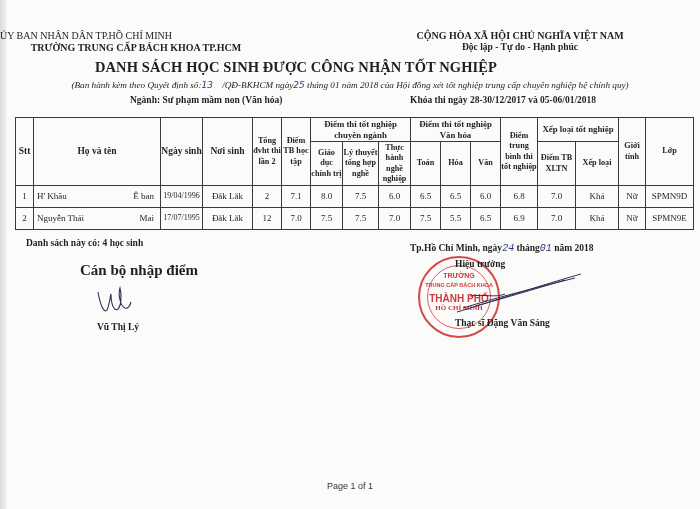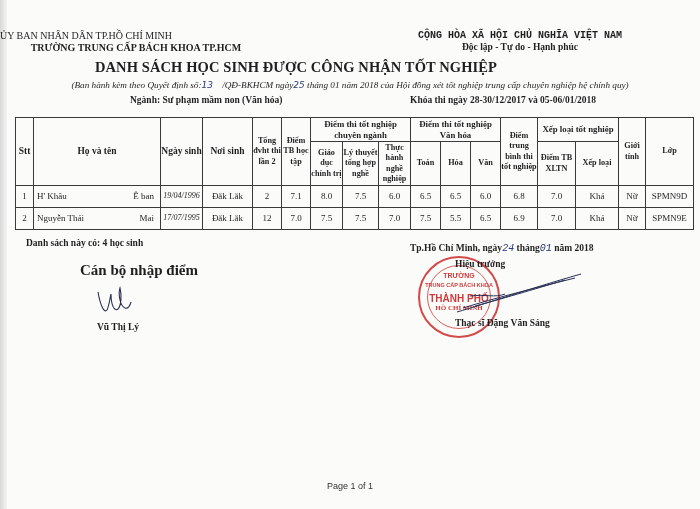--- a/index.html
+++ b/index.html
@@ -9,21 +9,21 @@
     font-family:"Liberation Serif","DejaVu Serif",serif;
     color:#1f1f1f;
     position:relative;
   }
   .page { position:absolute; left:0; top:0; width:700px; height:509px; background:#fbfbfa; }
   .leftedge { position:absolute; left:0; top:0; width:7px; height:509px; background:linear-gradient(90deg,#d8d8d8,#f5f5f5); }
   .abs { position:absolute; white-space:nowrap; }
 
   #hdr-left-1 { left:0; width:272px; top:30px; font-size:10px; text-align:left; }
   #hdr-left-2 { left:0; width:272px; top:42px; font-size:10px; font-weight:bold; text-align:center; }
-  #hdr-right-1 { left:405px; width:230px; top:30px; font-size:10px; font-weight:bold; text-align:center;font-family:Liberation Mono, monospace; }
+  #hdr-right-1 { left:405px; width:230px; top:30px; font-size:10px; font-weight:bold; text-align:center; }
   #hdr-right-2 { left:405px; width:230px; top:42px; font-size:9.5px; font-weight:bold; text-align:center; }
   #title { left:0; width:592px; top:59px; font-size:14.5px; font-weight:bold; text-align:center; letter-spacing:0.1px; }
   #subtitle { left:0; width:700px; top:80px; font-size:9.2px; font-style:italic; text-align:center; }
   #subtitle .hw { font-family:"DejaVu Sans",sans-serif; font-style:italic; font-size:9px; color:#2b3a7a; }
   #major { left:130px; top:95px; font-size:9.5px; font-weight:bold; }
   #course { left:410px; top:95px; font-size:9.5px; font-weight:bold; }
 
   table.grid {
     position:absolute; left:15px; top:117px;
     border-collapse:collapse;
@@ -35,21 +35,21 @@
     padding:0;
     text-align:center;
     vertical-align:middle;
     line-height:10.5px;
   }
   table.grid th { font-weight:bold; font-size:8.2px; }
   table.grid th.big { font-size:9.5px; }
   table.grid tr.data td { height:21px; font-size:9px; }
   td.name { text-align:left !important; padding-left:3px !important; position:relative;margin-top:20px; }
   td.name .ethnic { position:absolute; right:6px; top:5px; }
-  td.date { font-size:8px !important;font-style:italic; }
+  td.date { font-size:8px !important; }
 
   #count { left:26px; top:238px; font-size:9.5px; font-weight:bold; }
   #clerk-title { left:80px; top:262px; font-size:15px; font-weight:bold; }
   #clerk-name { left:97px; top:322px; font-size:9.5px; font-weight:bold; }
   #date-line { left:410px; top:243px; font-size:9.5px; font-weight:bold; }
   #date-line .hw { font-family:Liberation Mono, monospace; font-style:italic; font-weight:normal; color:#2b3a7a; font-size:10px;margin-top:11px; }
   #principal-title { left:455px; top:259px; font-size:9.5px; font-weight:bold; }
   #principal-name { left:455px; top:318px; font-size:9.5px; font-weight:bold; }
 
   .stamp {

